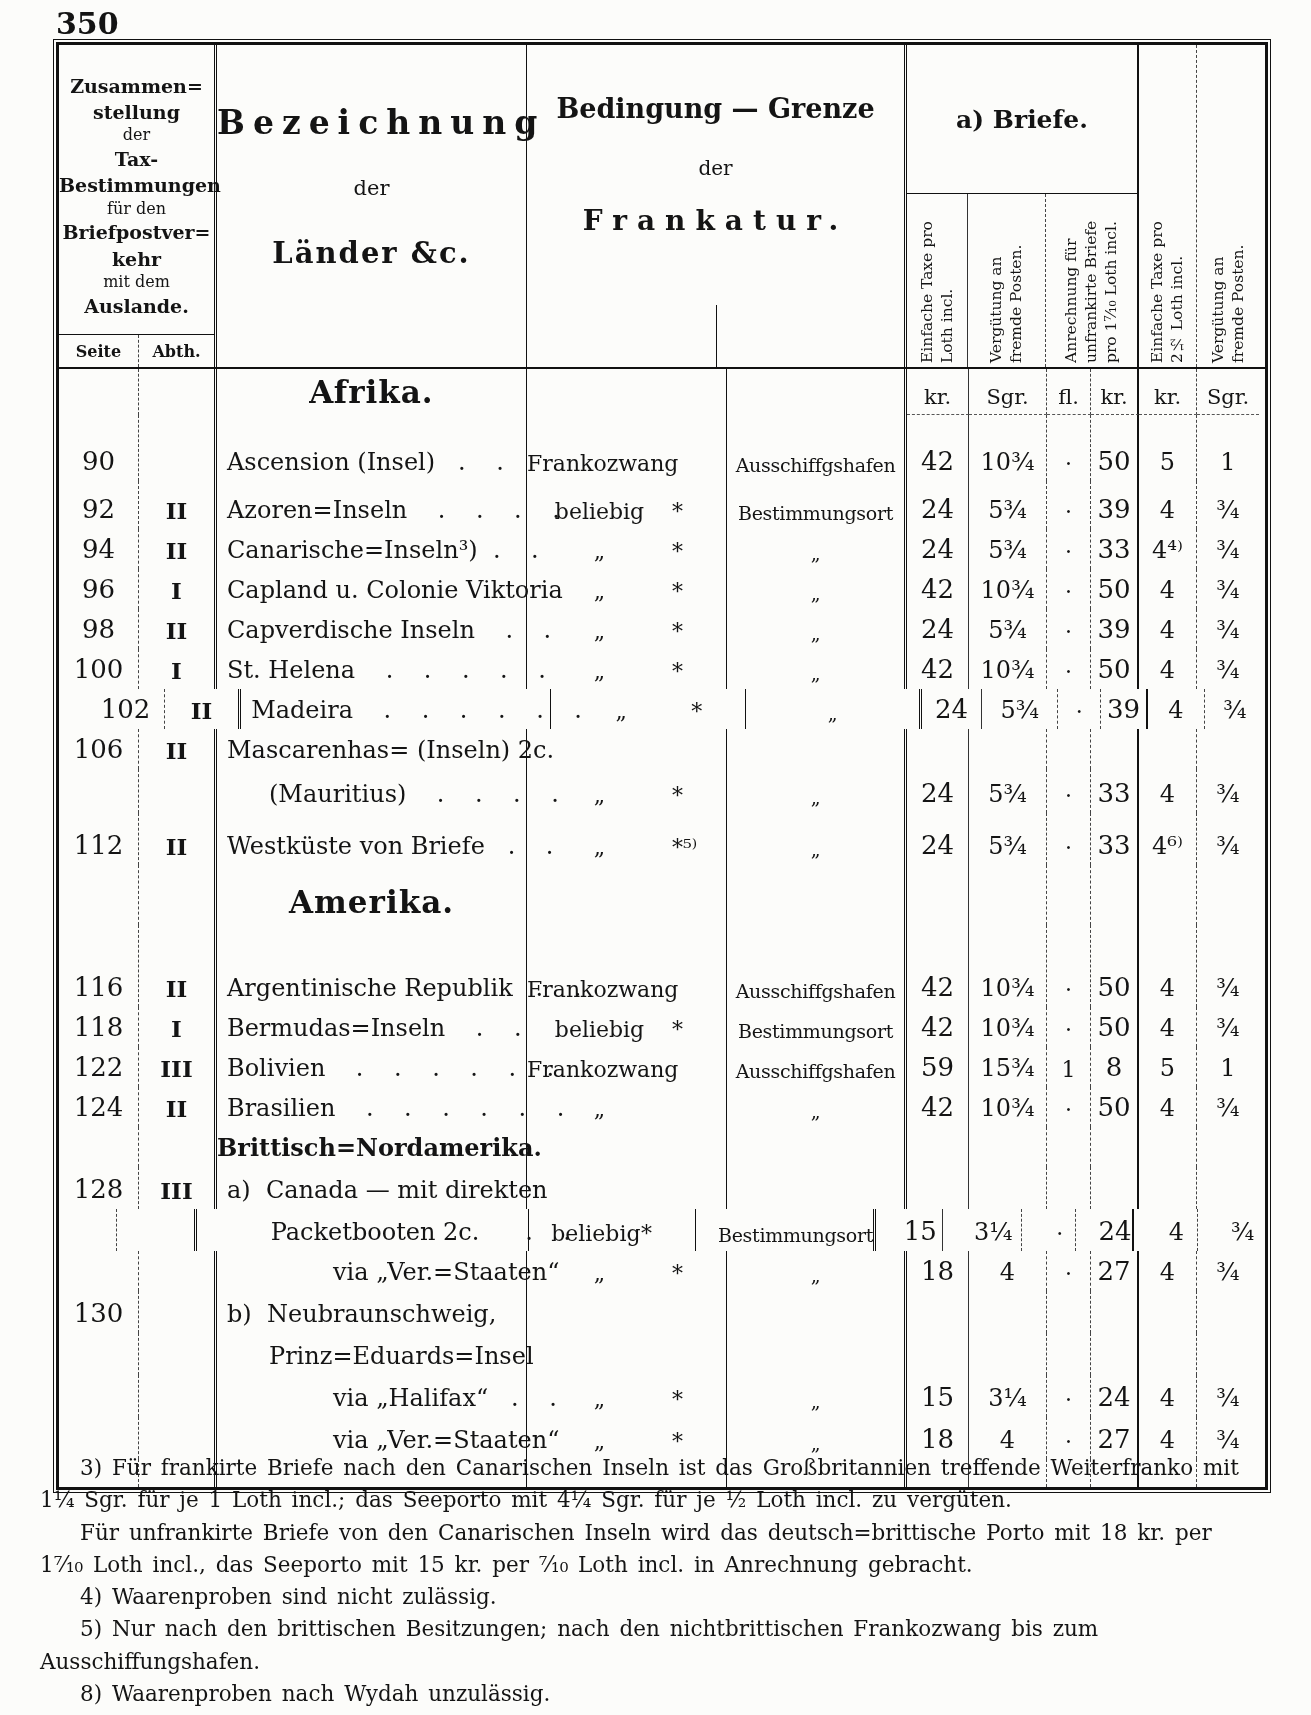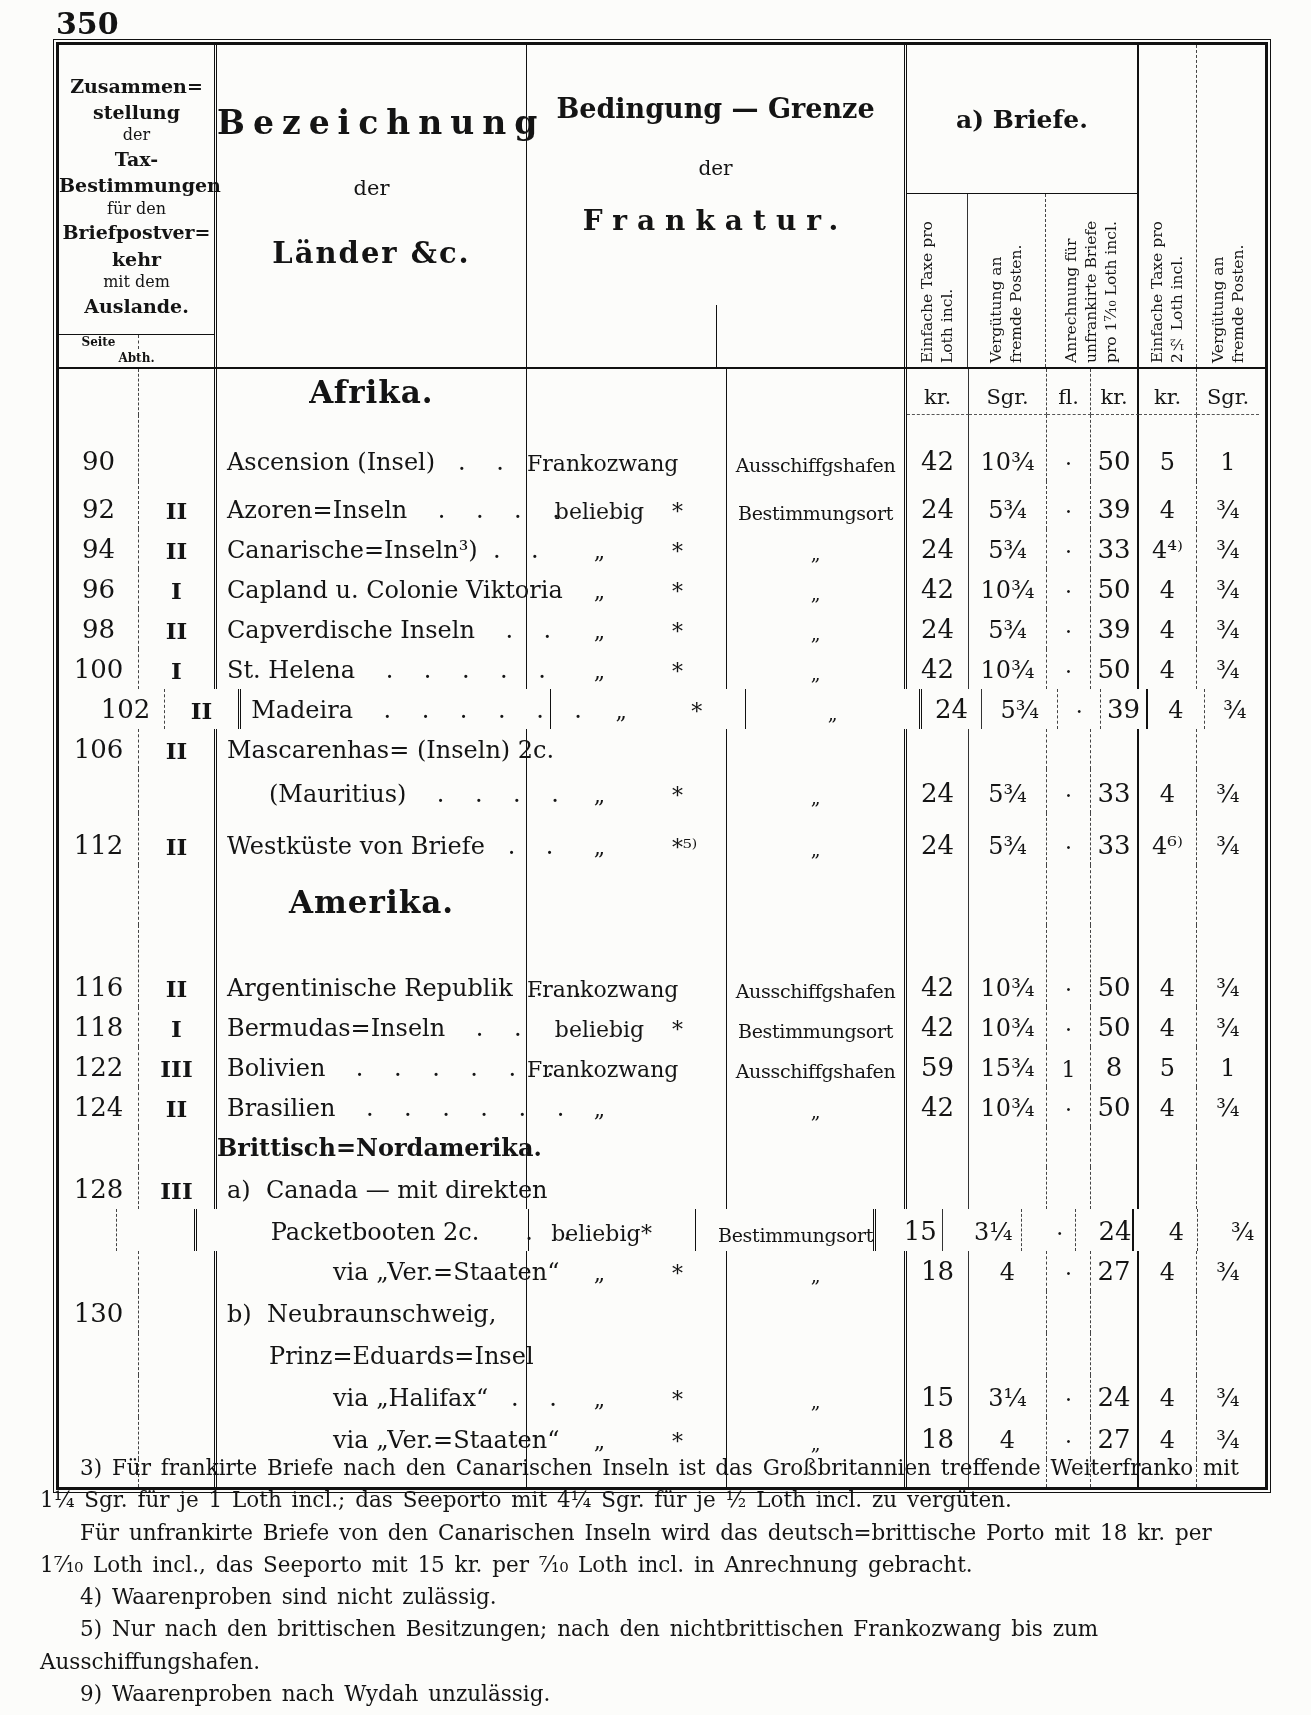--- a/index.html
+++ b/index.html
@@ -18,21 +18,21 @@
   }
   .cell,.h-left,.h-bez,.h-bed,.h-group-a,.h-group-b,
   .h-seite,.h-abth,.rc{box-sizing:border-box;}
 
   
   .header{display:flex;height:322px;border-bottom:2px solid #111;}
   .h-left{width:158px;border-right:3px double #111;display:flex;flex-direction:column;text-align:center;}
   .h-left-title{flex:1;padding-top:12px;margin-top:16px;}
   .hl{font-size:19px;font-weight:bold;line-height:1.38;}
   .hl.sm{font-size:16px;font-weight:normal;line-height:1.3;}
-  .h-left-sub{height:32px;border-top:1px solid #111;display:flex;font-size:12px;font-weight:bold;flex-direction:column;}
+  .h-left-sub{height:32px;border-top:1px solid #111;display:flex;font-size:16px;font-weight:bold;}
   .h-seite{width:80px;border-right:1px dashed #444;display:flex;align-items:center;justify-content:center;}
   .h-abth{flex:1;display:flex;align-items:center;justify-content:center;}
   .h-bez{width:310px;border-right:1px solid #111;text-align:center;padding-top:58px;}
   .bez1{font-size:33px;font-weight:bold;letter-spacing:8px;}
   .bez2{font-size:21px;margin-top:34px;}
   .bez3{font-size:29px;font-weight:bold;letter-spacing:2px;margin-top:36px;}
   .h-bed{width:380px;border-right:3px double #111;text-align:center;padding-top:48px;position:relative;}
   .bed1{font-size:27px;font-weight:bold;}
   .bed2{font-size:20px;margin-top:32px;}
   .bed3{font-size:28px;font-weight:bold;letter-spacing:10px;margin-top:24px;}
@@ -580,16 +580,16 @@
 
   </div>
 
   <div class="footnotes">
     <p class="fn fn-i">3) Für frankirte Briefe nach den Canarischen Inseln ist das Großbritannien treffende Weiterfranko mit</p>
     <p class="fn">1¼ Sgr. für je 1 Loth incl.; das Seeporto mit 4¼ Sgr. für je ½ Loth incl. zu vergüten.</p>
     <p class="fn fn-i">Für unfrankirte Briefe von den Canarischen Inseln wird das deutsch=brittische Porto mit 18 kr. per</p>
     <p class="fn">1⁷⁄₁₀ Loth incl., das Seeporto mit 15 kr. per ⁷⁄₁₀ Loth incl. in Anrechnung gebracht.</p>
     <p class="fn fn-i">4) Waarenproben sind nicht zulässig.</p>
     <p class="fn fn-i">5) Nur nach den brittischen Besitzungen; nach den nichtbrittischen Frankozwang bis zum Ausschiffungshafen.</p>
-    <p class="fn fn-i">9) Waarenproben nach Wydah unzulässig.</p>
+    <p class="fn fn-i">8) Waarenproben nach Wydah unzulässig.</p>
   </div>
 
 </div>
 
 </body></html>

